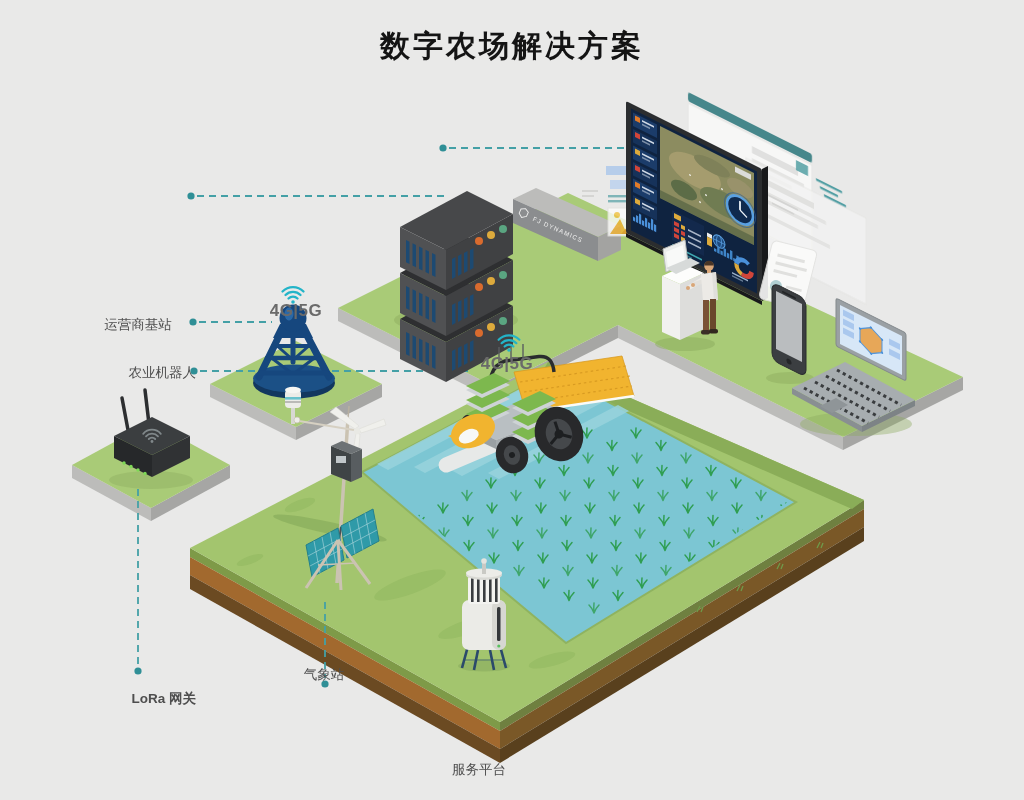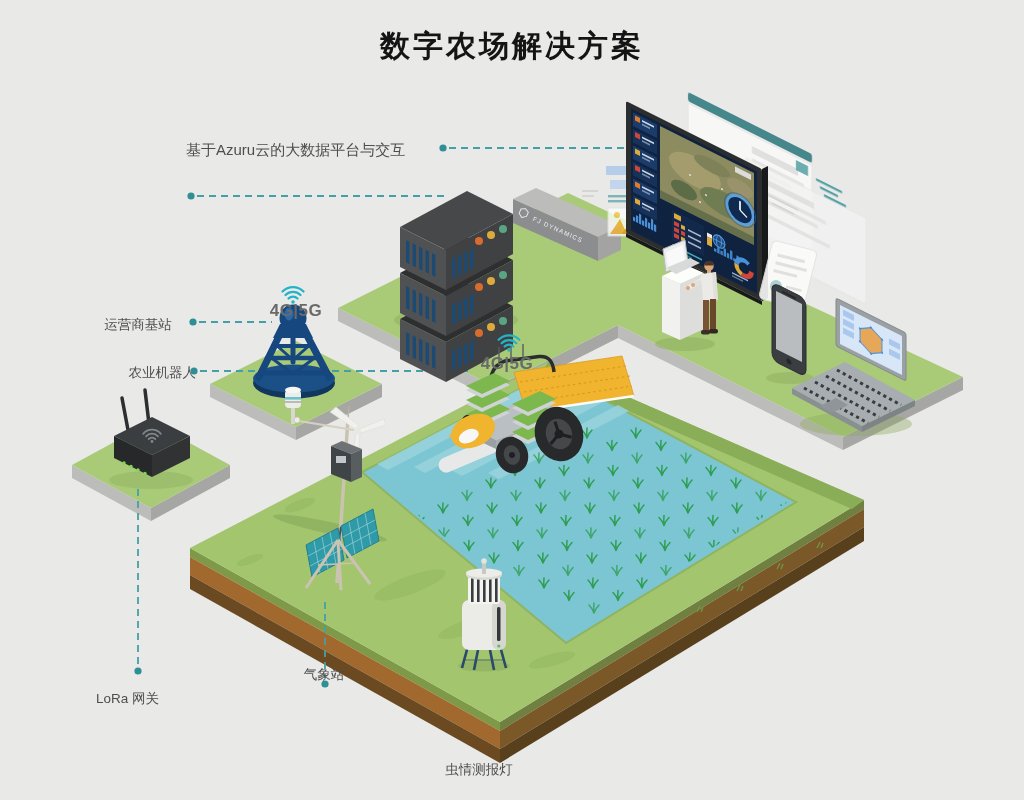--- a/index.html
+++ b/index.html
@@ -10,21 +10,21 @@
   .title{position:absolute;left:0;right:0;top:26px;text-align:center;font-size:30px;font-weight:700;
          letter-spacing:3px;color:#141414;}
   .azure{left:186px;top:140px;font-size:15px;}
   .mgmt{left:87px;top:188px;width:100px;text-align:right;}
   .r-align{text-align:right;width:100px;}
   .net{position:absolute;width:70px;text-align:center;font-size:17px;font-weight:700;color:#6a6a6a;letter-spacing:.5px;margin-top:37px;}
   .net1{left:261px;top:264px;}
   .net2{left:472px;top:317px;}
   .base-station-lbl{left:88px;top:315px;text-align:center;}
   .robot-lbl{left:96px;top:363px;}
-  .lora-lbl{left:96px;top:689px;width:100px;text-align:left;}
+  .lora-lbl{left:96px;top:689px;width:100px;text-align:right;font-weight:bold;}
   .weather-lbl{left:284px;top:665px;width:80px;text-align:center;}
   .insect-lbl{left:429px;top:760px;width:100px;text-align:center;}
 </style>
 </head>
 <body>
 
 <div class="stage">
 
 <svg width="1024" height="800" viewBox="0 0 1024 800">
   <defs>
@@ -696,26 +696,25 @@
     </g>
     <ellipse cx="484" cy="575" rx="18" ry="5" fill="#d9d9d4"></ellipse>
     <ellipse cx="484" cy="573" rx="18" ry="4.5" fill="#ecece8"></ellipse>
     <rect x="482" y="562" width="4" height="12" fill="#c9c9c4"></rect>
     <circle cx="484" cy="561" r="2.8" fill="#e4e4df"></circle>
   </g>
 </svg>
 
 <div class="title">数字农场解决方案</div>
 
-<div class="lbl azure">基于Azuru云的大数据平台与交互</div>
 
 
 <div class="lbl r-align base-station-lbl">运营商基站</div>
 <div class="lbl r-align robot-lbl">农业机器人</div>
 
 <div class="net net1">4G|5G</div>
 <div class="net net2">4G|5G</div>
 
 <div class="lbl lora-lbl">LoRa 网关</div>
 <div class="lbl weather-lbl">气象站</div>
-<div class="lbl insect-lbl">虫情测报灯</div>
+<div class="lbl insect-lbl">服务平台</div>
 
 </div>
 
 </body></html>

